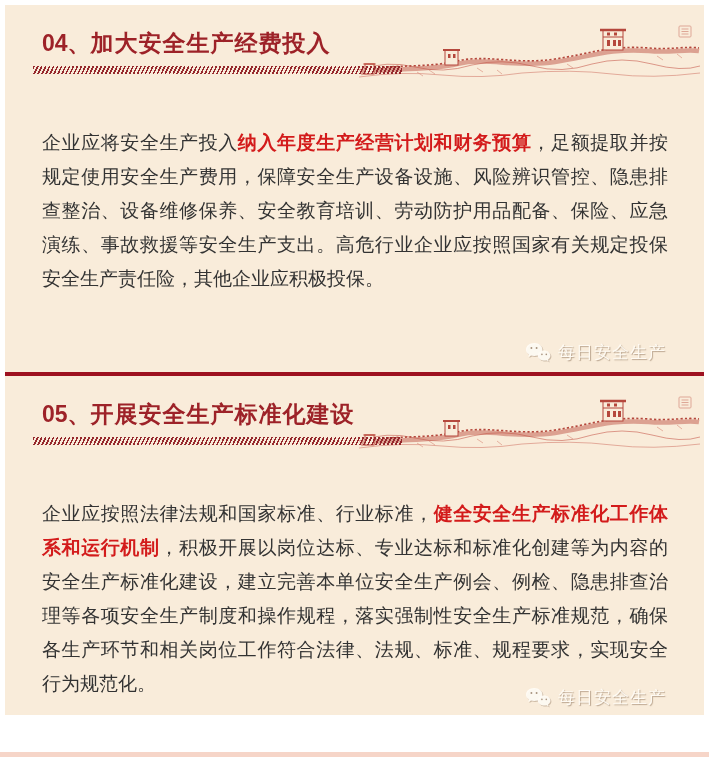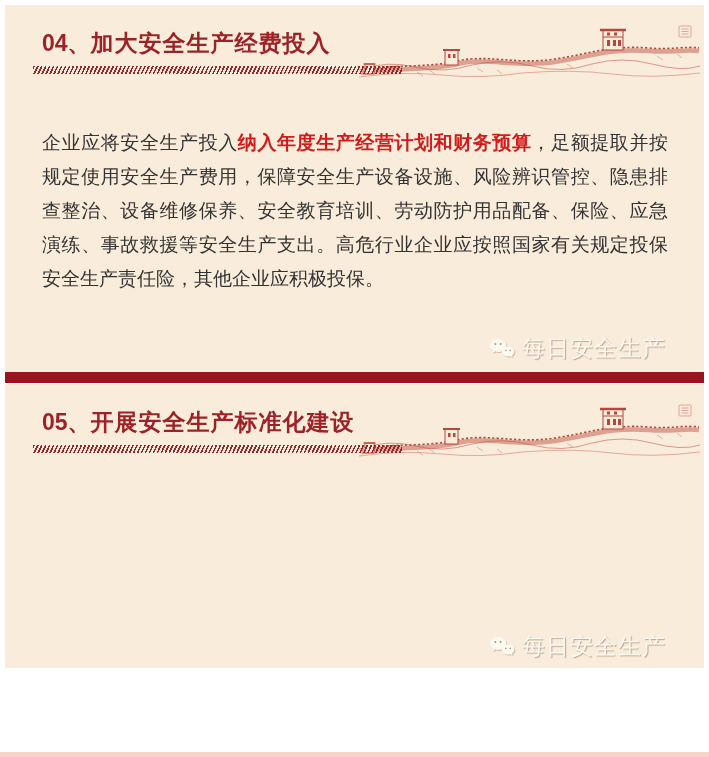--- a/index.html
+++ b/index.html
@@ -5,41 +5,41 @@
   html,body{margin:0;padding:0;background:#ffffff;}
   .canvas{
     position:relative;width:709px;height:757px;margin:0;background:#ffffff;
     font-family:"Liberation Sans","DejaVu Sans",sans-serif;overflow:hidden;
   }
   .card{
     position:absolute;left:5px;width:699px;background:#f9ecda;box-sizing:border-box;
     padding:22px 36px 0 37px;
   }
   .card.sec04{top:5px;height:367px;}
-  .card.sec05{top:384px;height:284px;}
+  .card.sec05{top:376px;height:339px;}
   .sec-header{
     position:relative;z-index:2;margin:0;color:#9d2228;font-size:23px;font-weight:bold;
     line-height:32px;letter-spacing:1px;white-space:nowrap;
   }
   .sec-header .num{font-weight:900;letter-spacing:0;}
   .hatch{
     position:relative;z-index:2;margin-top:7px;height:8px;width:369px;margin-left:-9px;
     background:repeating-linear-gradient(115deg,#96282c 0px,#96282c 1.6px,rgba(150,40,44,0) 1.6px,rgba(150,40,44,0) 3.6px);
   }
   .wall{
     position:absolute;top:17px;right:2px;width:345px;height:58px;z-index:1;
   }
   .para{
     margin:52px 0 0 0;font-size:19px;line-height:34px;color:#333333;
     text-align:justify;text-justify:inter-ideograph;
   }
   .para .hl{color:#d31b1b;font-weight:bold;}
   .watermark{
     position:absolute;right:38px;display:flex;align-items:center;gap:7px;
-    color:rgba(255,252,246,0.95);font-size:23px;letter-spacing:1px;
+    color:rgba(255,252,246,0.95);font-size:17px;letter-spacing:1px;
     text-shadow:1px 1px 1px rgba(166,142,118,0.75);
   }
   .sec04 .watermark{bottom:8px;}
   .sec05 .watermark{bottom:6px;}
   .wechat-icon{filter:drop-shadow(1px 1px 0 rgba(166,142,118,0.55));}
   .divider-bar{
     position:absolute;top:372px;left:5px;width:699px;height:11px;background:#9e1120;
   }
   .bottom-strip{
     position:absolute;top:752px;left:0;width:709px;height:5px;background:#f6d5c8;
@@ -144,20 +144,21 @@
       </g>
       <g opacity="0.55" stroke="#c96f60" fill="none">
         <rect x="322" y="4" width="12" height="11" rx="1"></rect>
         <path d="M324.5,7 h7 M324.5,9.5 h7 M324.5,12 h7"></path>
       </g>
     </svg>
 
     <h2 class="sec-header"><span class="num">05、</span><span>开展安全生产标准化建设</span></h2>
     <div class="hatch"></div>
 
+    <p class="para"><span>企业应按照法律法规和国家标准、行业标准，</span><span class="hl">健全安全生产标准化工作体系和运行机制</span><span>，积极开展以岗位达标、专业达标和标准化创建等为内容的安全生产标准化建设，建立完善本单位安全生产例会、例检、隐患排查治理等各项安全生产制度和操作规程，落实强制性安全生产标准规范，确保各生产环节和相关岗位工作符合法律、法规、标准、规程要求，实现安全行为规范化。</span></p>
 
     <div class="watermark">
       <svg class="wechat-icon" width="26" height="21" viewBox="0 0 26 21" aria-hidden="true">
         <g fill="rgba(255,252,246,0.95)">
           <path d="M9.2,1 C4.6,1 1,3.9 1,7.5 C1,9.6 2.2,11.4 4.1,12.6 L3.3,15 L6.1,13.6 C7.1,13.9 8.1,14 9.2,14 C13.8,14 17.4,11.1 17.4,7.5 C17.4,3.9 13.8,1 9.2,1 Z"></path>
           <path d="M19.1,8.6 C15.6,8.6 12.8,10.8 12.8,13.6 C12.8,16.4 15.6,18.6 19.1,18.6 C19.9,18.6 20.7,18.5 21.4,18.3 L23.7,19.5 L23,17.5 C24.5,16.6 25.4,15.2 25.4,13.6 C25.4,10.8 22.6,8.6 19.1,8.6 Z"></path>
         </g>
         <g fill="rgba(150,128,104,0.85)">
           <circle cx="6.4" cy="6" r="0.95"></circle>
           <circle cx="11.6" cy="6" r="0.95"></circle>

